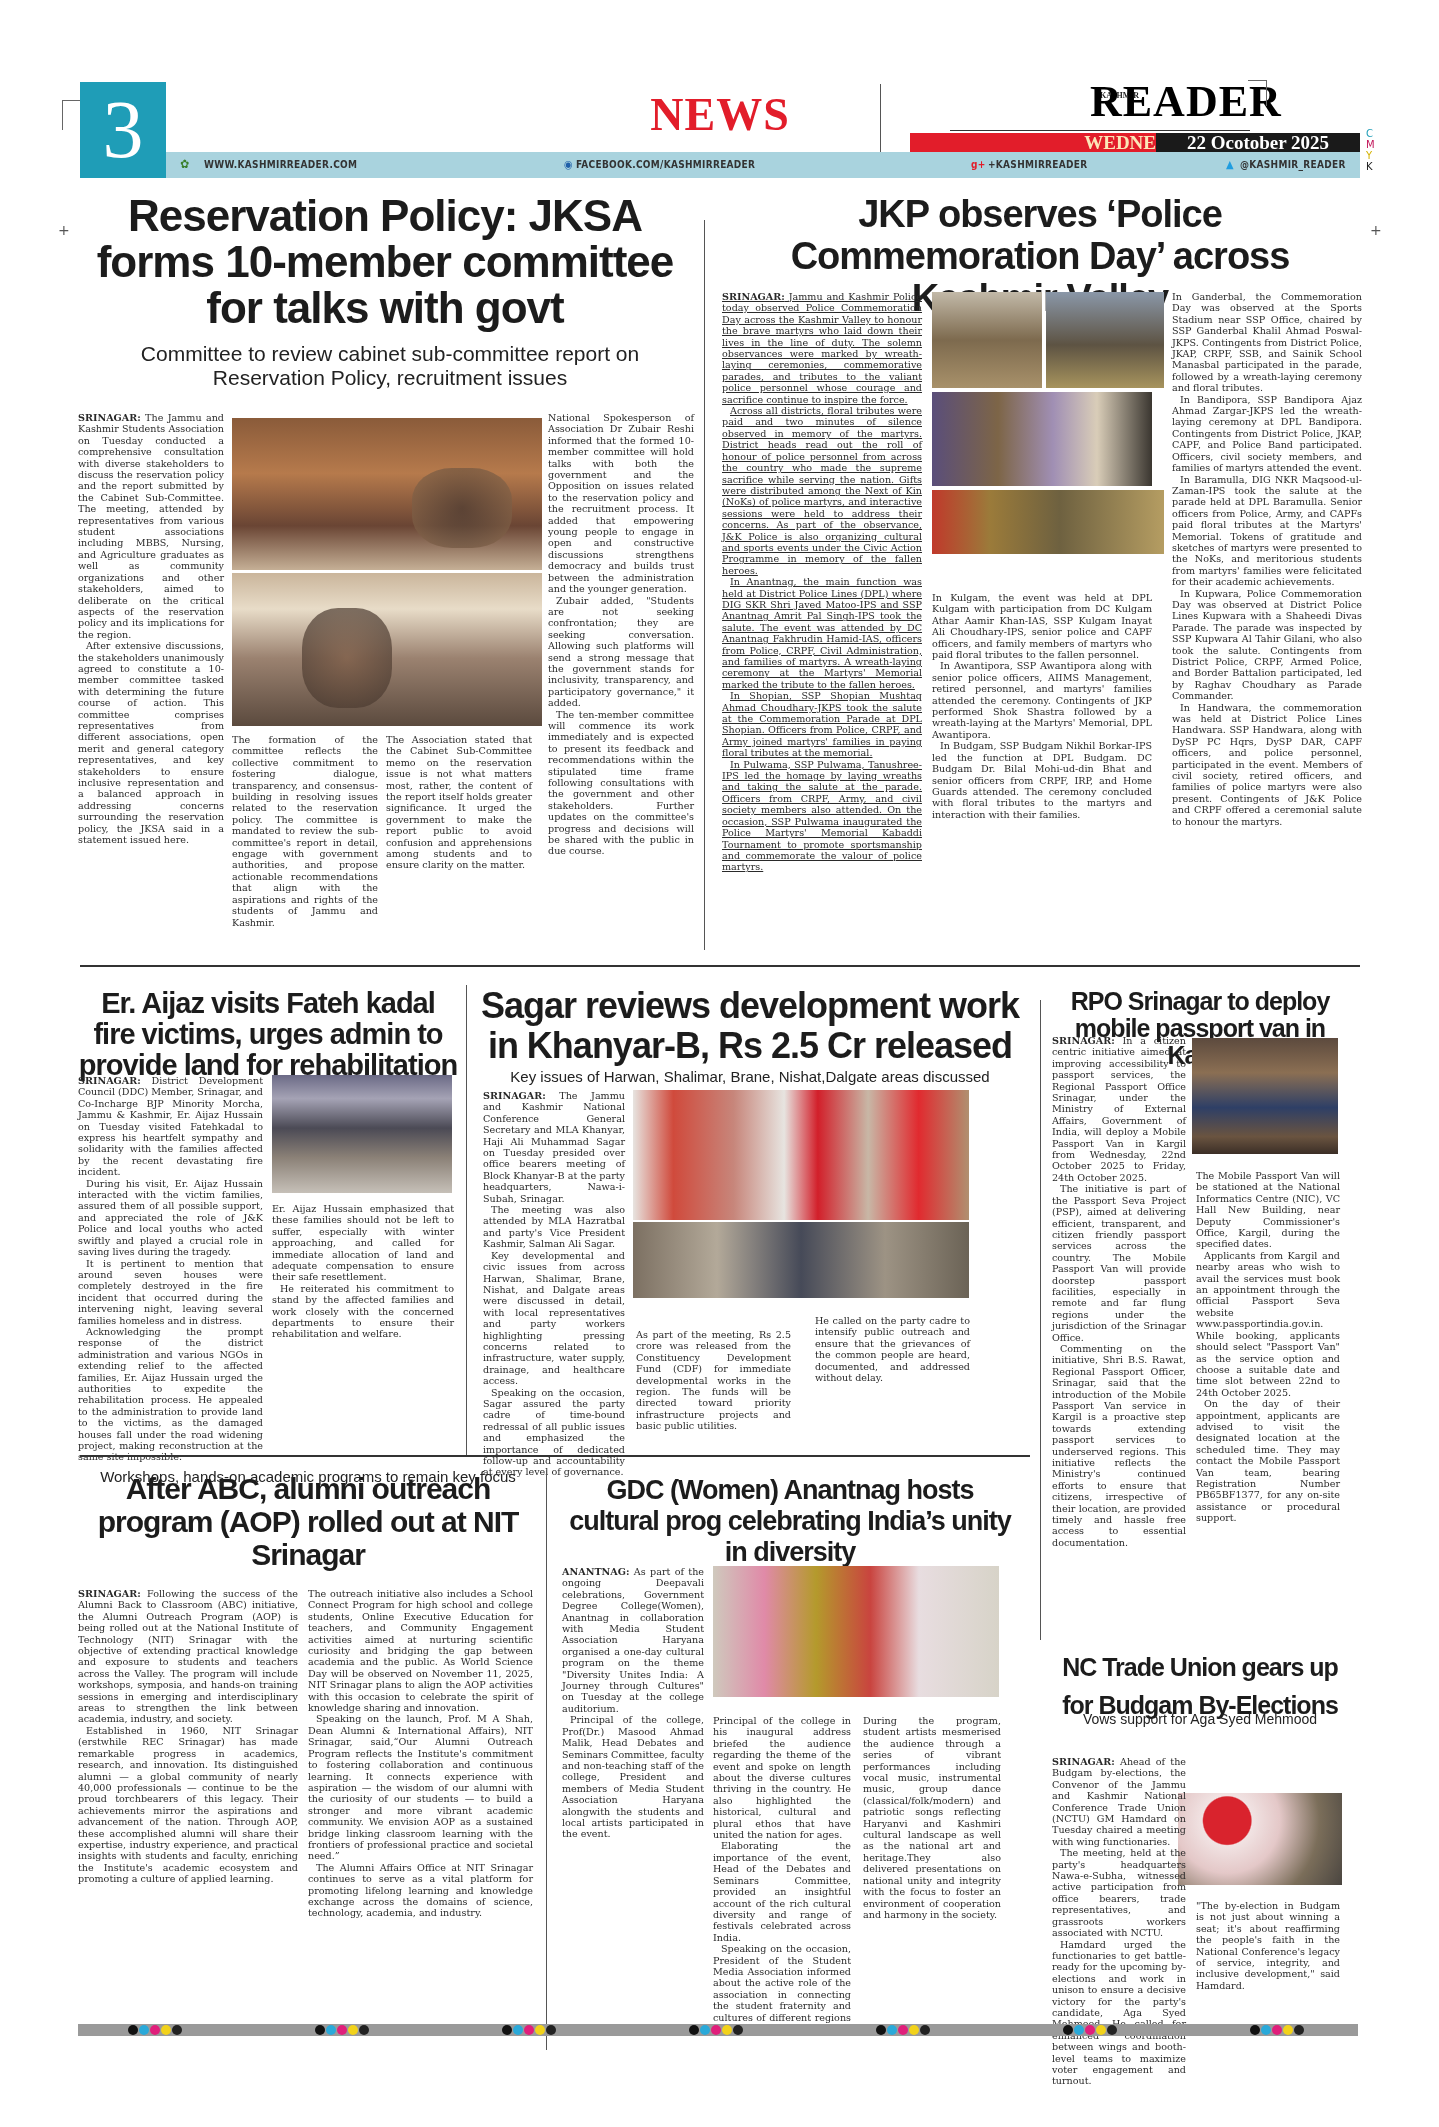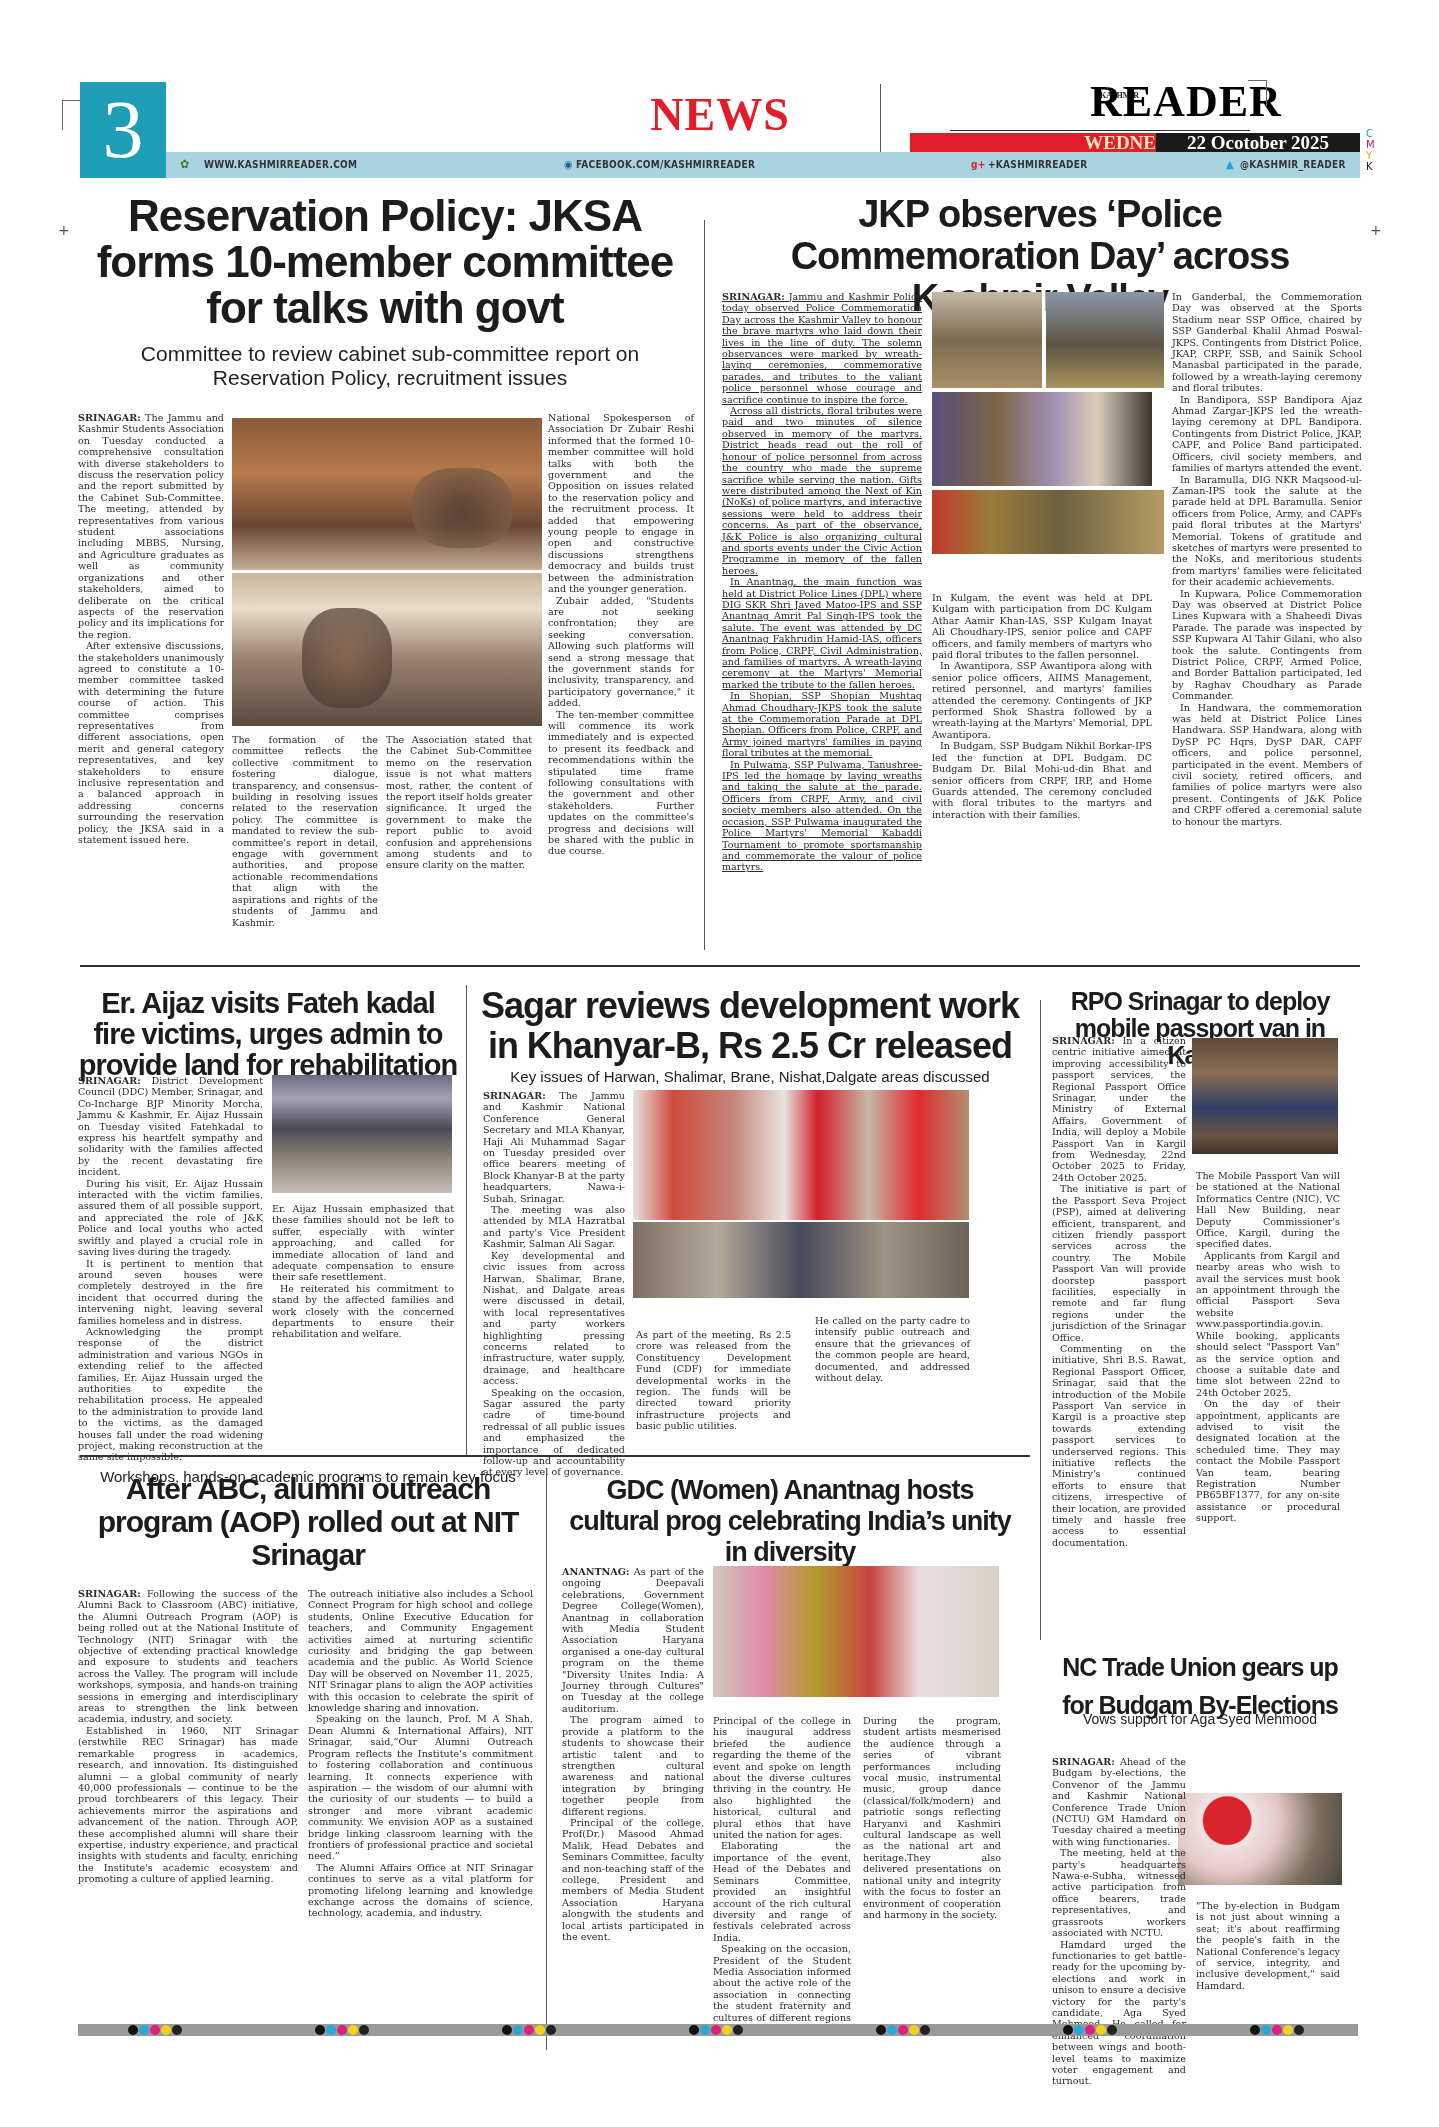--- a/index.html
+++ b/index.html
@@ -175,21 +175,20 @@
   <p>The outreach initiative also includes a School Connect Program for high school and college students, Online Executive Education for teachers, and Community Engagement activities aimed at nurturing scientific curiosity and bridging the gap between academia and the public. As World Science Day will be observed on November 11, 2025, NIT Srinagar plans to align the AOP activities with this occasion to celebrate the spirit of knowledge sharing and innovation.</p>
   <p>Speaking on the launch, Prof. M A Shah, Dean Alumni &amp; International Affairs), NIT Srinagar, said,“Our Alumni Outreach Program reflects the Institute's commitment to fostering collaboration and continuous learning. It connects experience with aspiration — the wisdom of our alumni with the curiosity of our students — to build a stronger and more vibrant academic community. We envision AOP as a sustained bridge linking classroom learning with the frontiers of professional practice and societal need.”</p>
   <p>The Alumni Affairs Office at NIT Srinagar continues to serve as a vital platform for promoting lifelong learning and knowledge exchange across the domains of science, technology, academia, and industry.</p>
 </div>
 <div class="abs vline" style="left:546px;top:1470px;height:580px;"></div>
 
 <div class="abs headline" style="left:560px;top:1475px;width:460px;font-size:27px;line-height:31px;">GDC (Women) Anantnag hosts cultural prog celebrating India’s unity in diversity</div>
 <div class="abs photo" style="left:713px;top:1566px;width:286px;height:131px;background:linear-gradient(90deg,#cfc9bd 0%,#e08aa8 18%,#b49a2c 36%,#c9443f 55%,#e8dde0 72%,#d7d3c8 100%);"></div>
 <div class="abs body-text" style="left:562px;top:1566px;width:142px;">
   <p><b>ANANTNAG:</b> <span>As part of the ongoing Deepavali celebrations, Government Degree College(Women), Anantnag in collaboration with Media Student Association Haryana organised a one-day cultural program on the theme "Diversity Unites India: A Journey through Cultures" on Tuesday at the college auditorium.</span></p>
-  <p>The program aimed to provide a platform to the students to showcase their artistic talent and to strengthen cultural awareness and national integration by bringing together people from different regions.</p>
   <p>Principal of the college, Prof(Dr.) Masood Ahmad Malik, Head Debates and Seminars Committee, faculty and non-teaching staff of the college, President and members of Media Student Association Haryana alongwith the students and local artists participated in the event.</p>
 </div>
 <div class="abs body-text" style="left:713px;top:1715px;width:138px;">
   <p>Principal of the college in his inaugural address briefed the audience regarding the theme of the event and spoke on length about the diverse cultures thriving in the country. He also highlighted the historical, cultural and plural ethos that have united the nation for ages.</p>
   <p>Elaborating the importance of the event, Head of the Debates and Seminars Committee, provided an insightful account of the rich cultural diversity and range of festivals celebrated across India.</p>
   <p>Speaking on the occasion, President of the Student Media Association informed about the active role of the association in connecting the student fraternity and cultures of different regions of the country.</p>
 </div>
 <div class="abs body-text" style="left:863px;top:1715px;width:138px;">
   <p>During the program, student artists mesmerised the audience through a series of vibrant performances including vocal music, instrumental music, group dance (classical/folk/modern) and patriotic songs reflecting Haryanvi and Kashmiri cultural landscape as well as the national art and heritage.They also delivered presentations on national unity and integrity with the focus to foster an environment of cooperation and harmony in the society.</p>
 </div>

